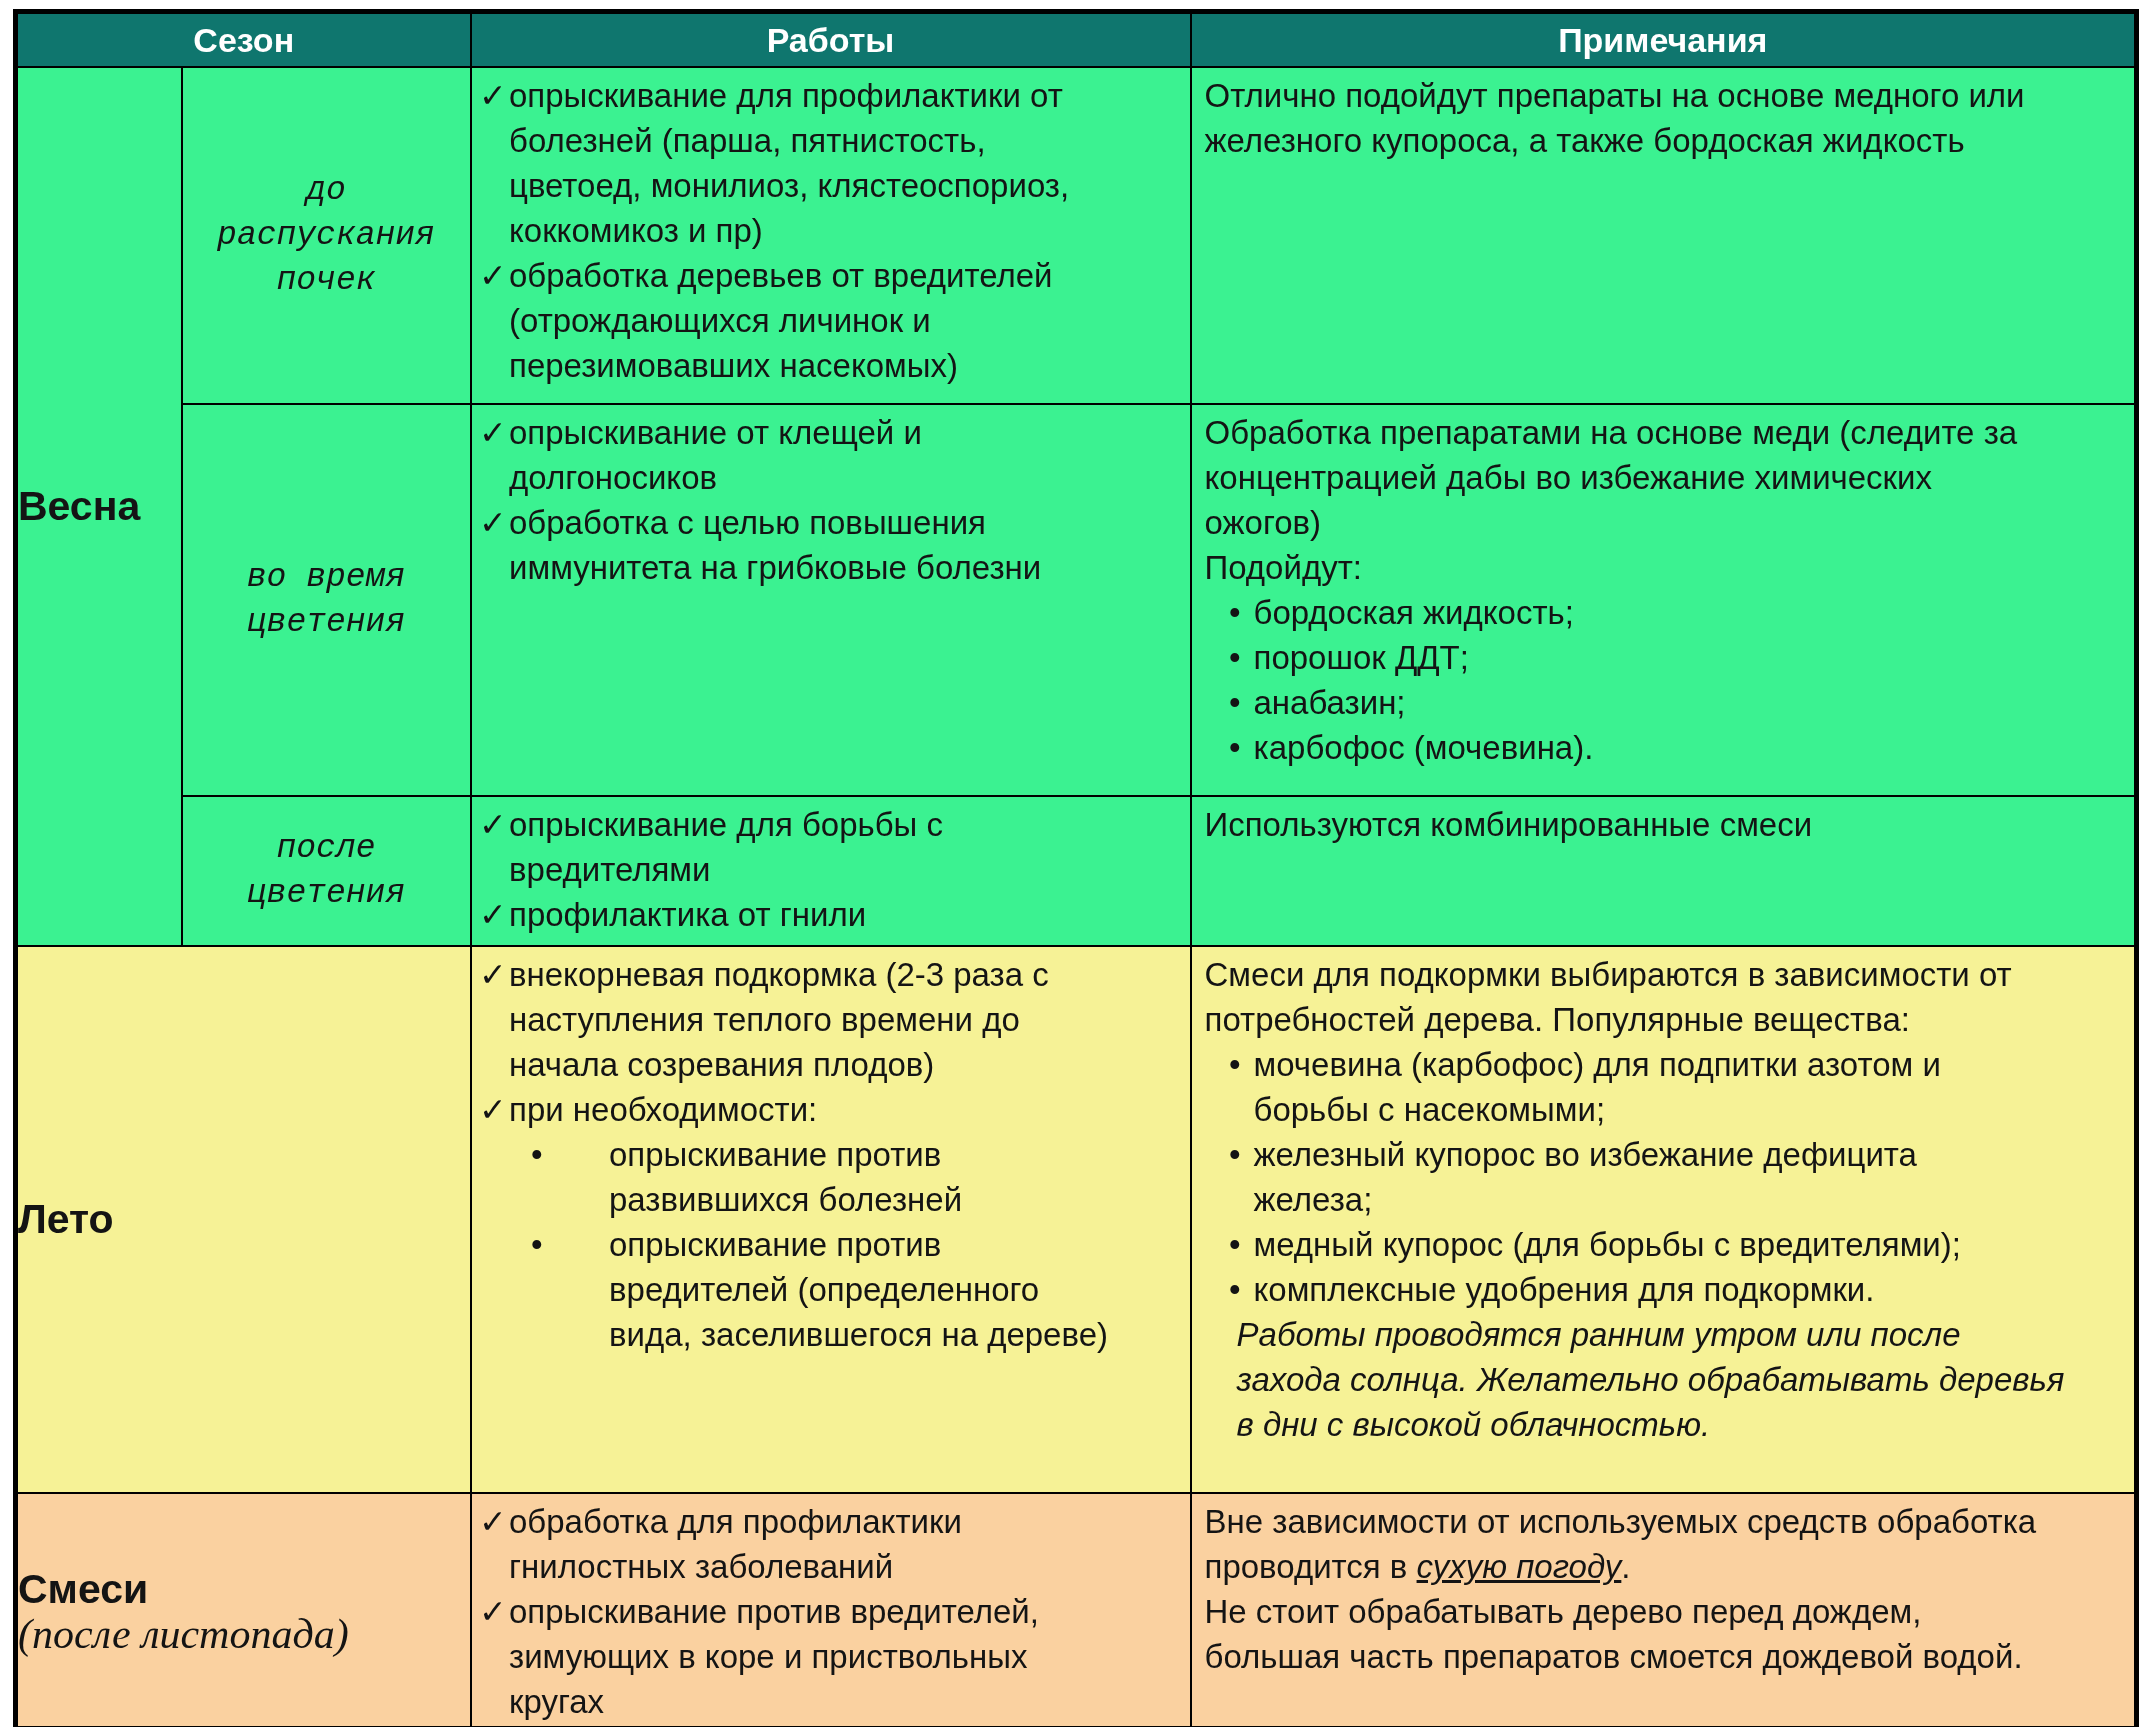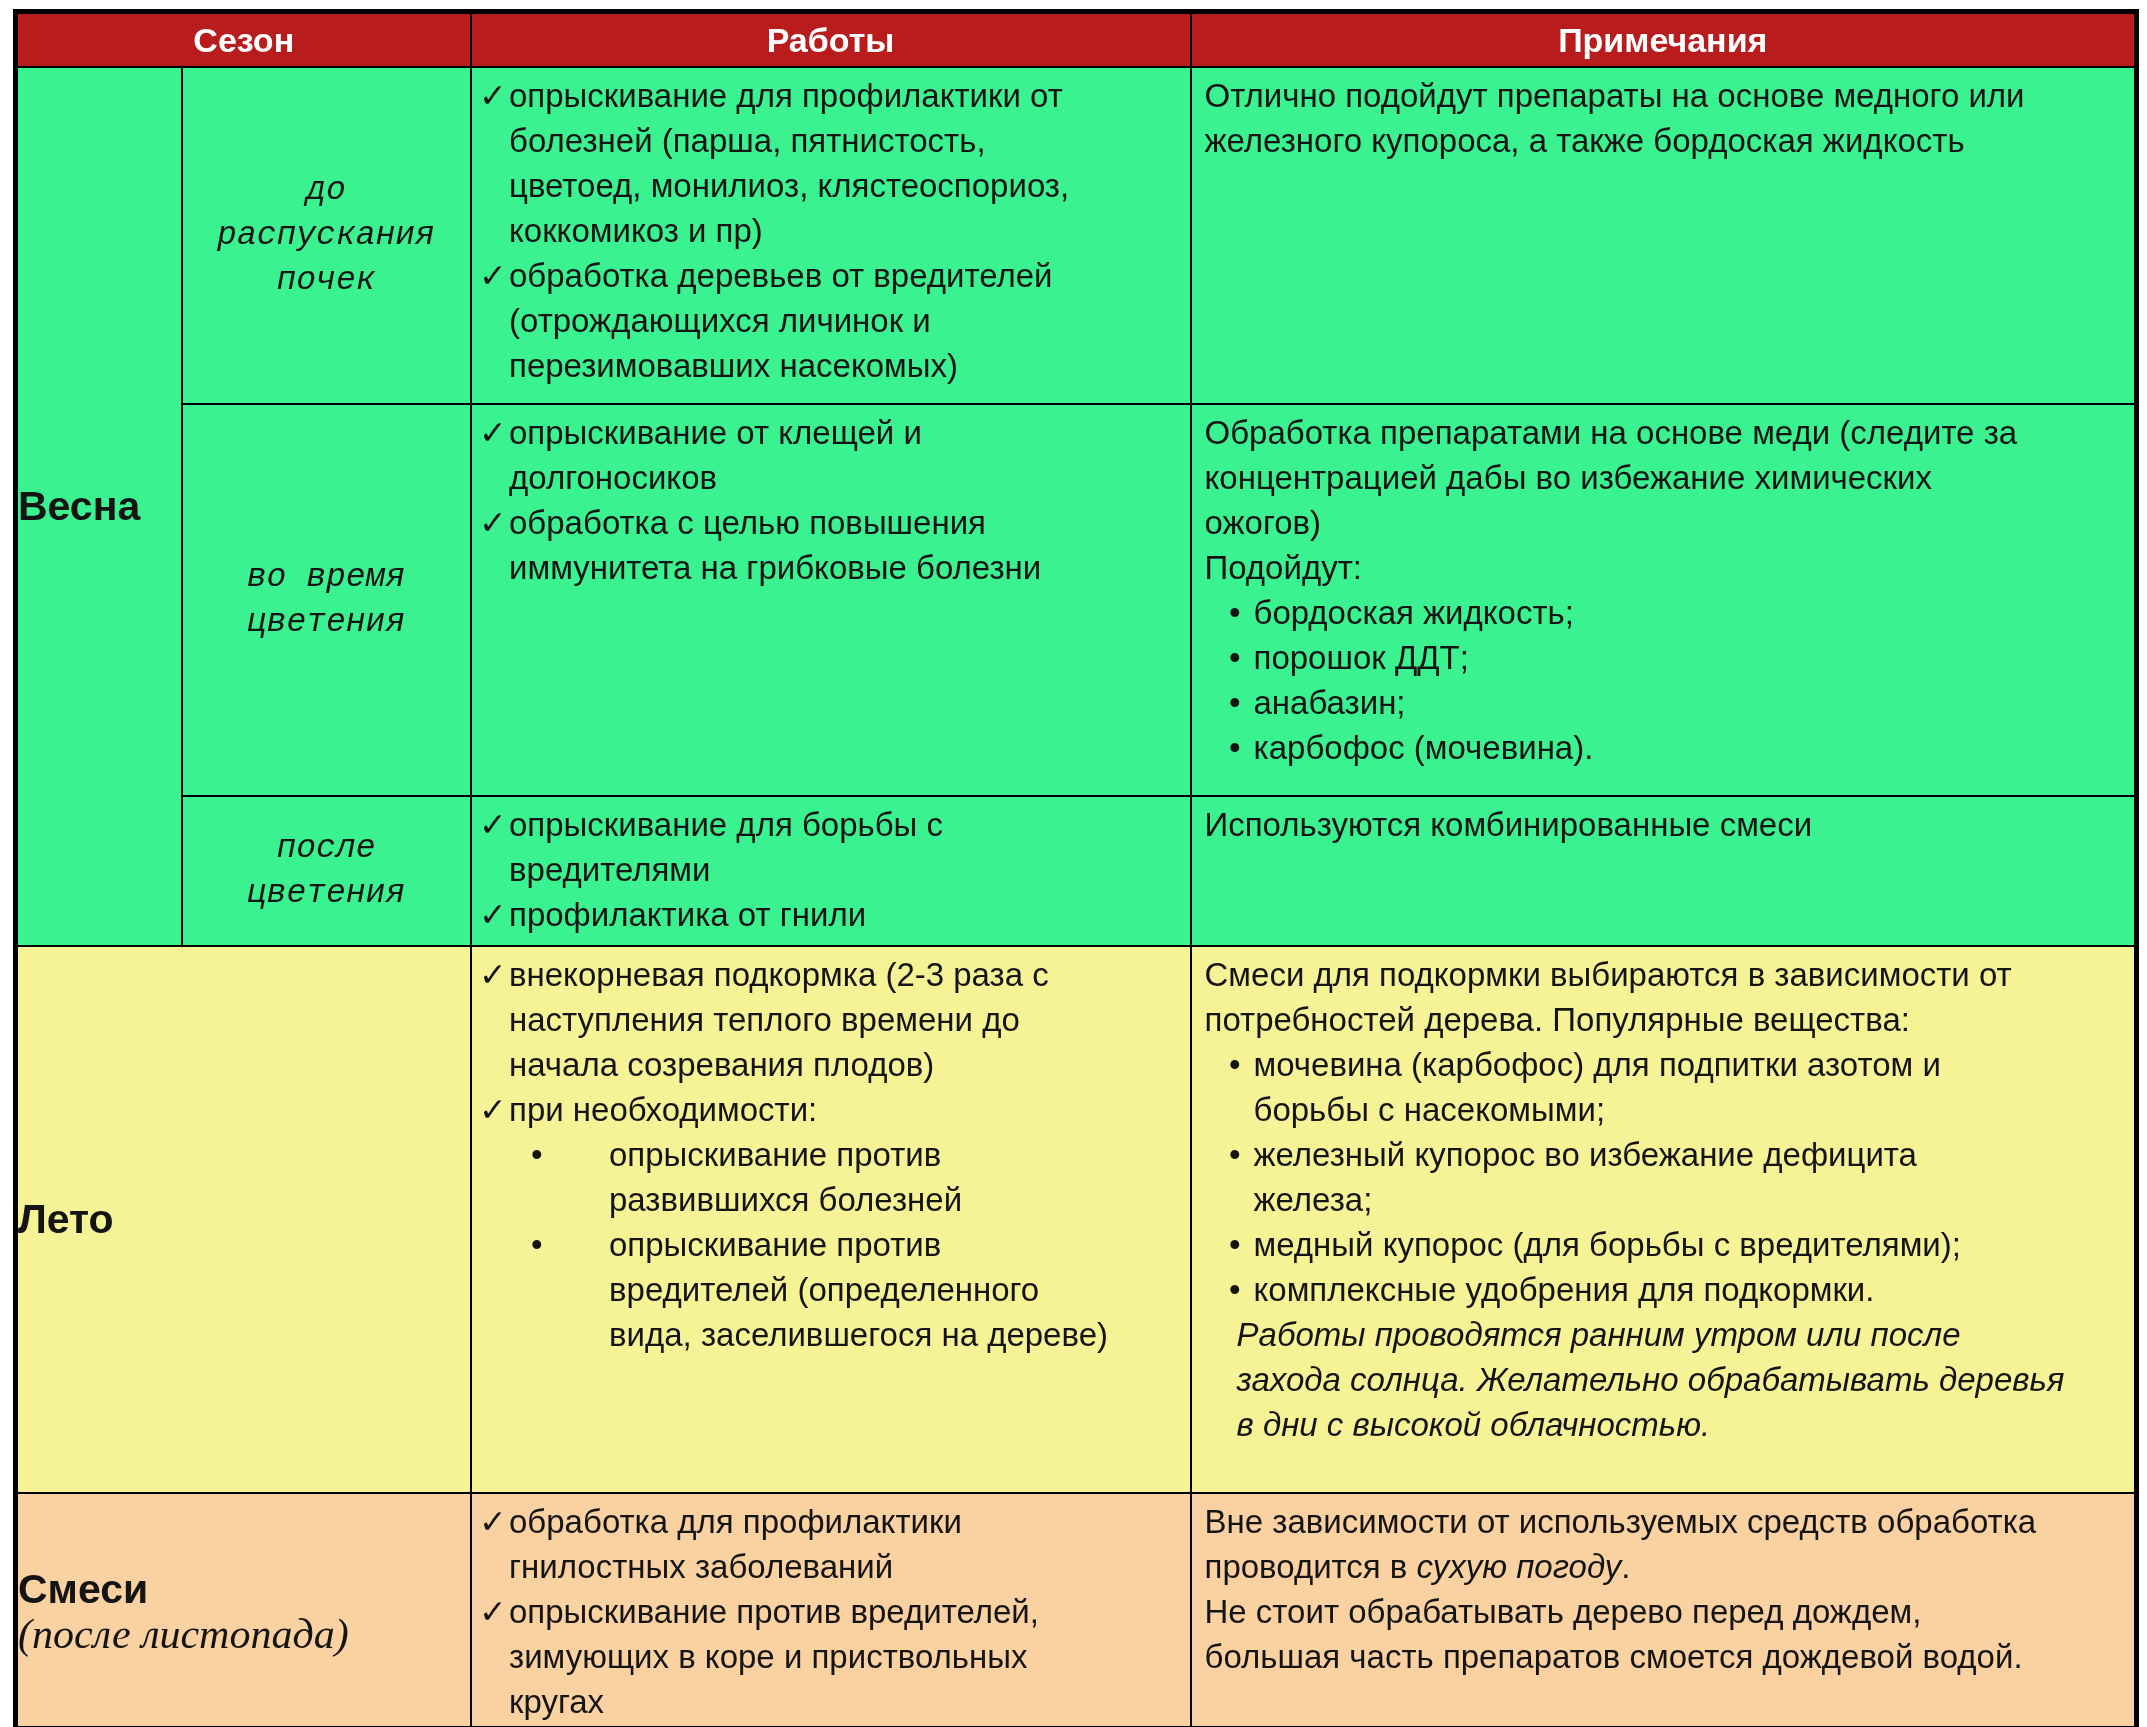--- a/index.html
+++ b/index.html
@@ -1,20 +1,20 @@
 <!DOCTYPE html>
 <html style="font-size:15px"><head>
 <meta charset="utf-8">
 <style>
   html,body { margin:0; padding:0; background:#ffffff; }
   body { width:2148px; font-family:"Liberation Sans","DejaVu Sans",sans-serif; color:#141414; }
   .page { padding:9.4px 13px 6.6px 13px; }
   table.tbl { border-collapse:collapse; table-layout:fixed; width:2121px; border:5.6px solid #000; }
   .tbl th, .tbl td { border:2.8px solid #000; padding:0; }
-  thead th { background:#b91c1c; color:#ffffff; font-size:34px; font-weight:bold; text-align:center; vertical-align:middle; }
+  thead th { background:#0f766e; color:#ffffff; font-size:34px; font-weight:bold; text-align:center; vertical-align:middle; }
   td { font-size:33px; line-height:45px; }
   
   tr.bg-spring td { background:#3BF291; }
   tr.bg-summer td { background:#F6F296; }
   tr.bg-autumn td { background:#FAD1A0; }
   
   td.season-main { text-align:left; vertical-align:middle; }
   .season-title { font-weight:bold; font-size:41px; line-height:49px; }
   .season-subtitle { font-style:italic; font-size:42px; line-height:41px;font-family:Liberation Serif, serif; }
   
@@ -27,21 +27,21 @@
   .check-item { display:flex; align-items:flex-start; }
   .check-item .mark { flex:0 0 30px; white-space:nowrap; }
   .check-item .itext { flex:1 1 auto; min-width:0; }
   .sub-bullet { display:flex; align-items:flex-start; margin-left:52px; }
   .sub-bullet .mark { flex:0 0 52px; white-space:nowrap; }
   .sub-bullet .itext { flex:1 1 auto; min-width:0;margin-left:26px; }
   .nbullet { display:flex; align-items:flex-start; margin-left:24.5px; }
   .nbullet .mark { flex:0 0 24.5px; white-space:nowrap; }
   .nbullet .itext { flex:1 1 auto; min-width:0; }
   .footnote { font-style:italic;margin-left:32px; }
-  .em-underline { font-style:italic; }
+  .em-underline { font-style:italic; text-decoration:underline; }
 </style>
 </head>
 <body>
 
 <div class="page">
 <table class="tbl">
   <colgroup>
     <col style="width:166px">
         <col style="width:289px">
         <col style="width:720px">

